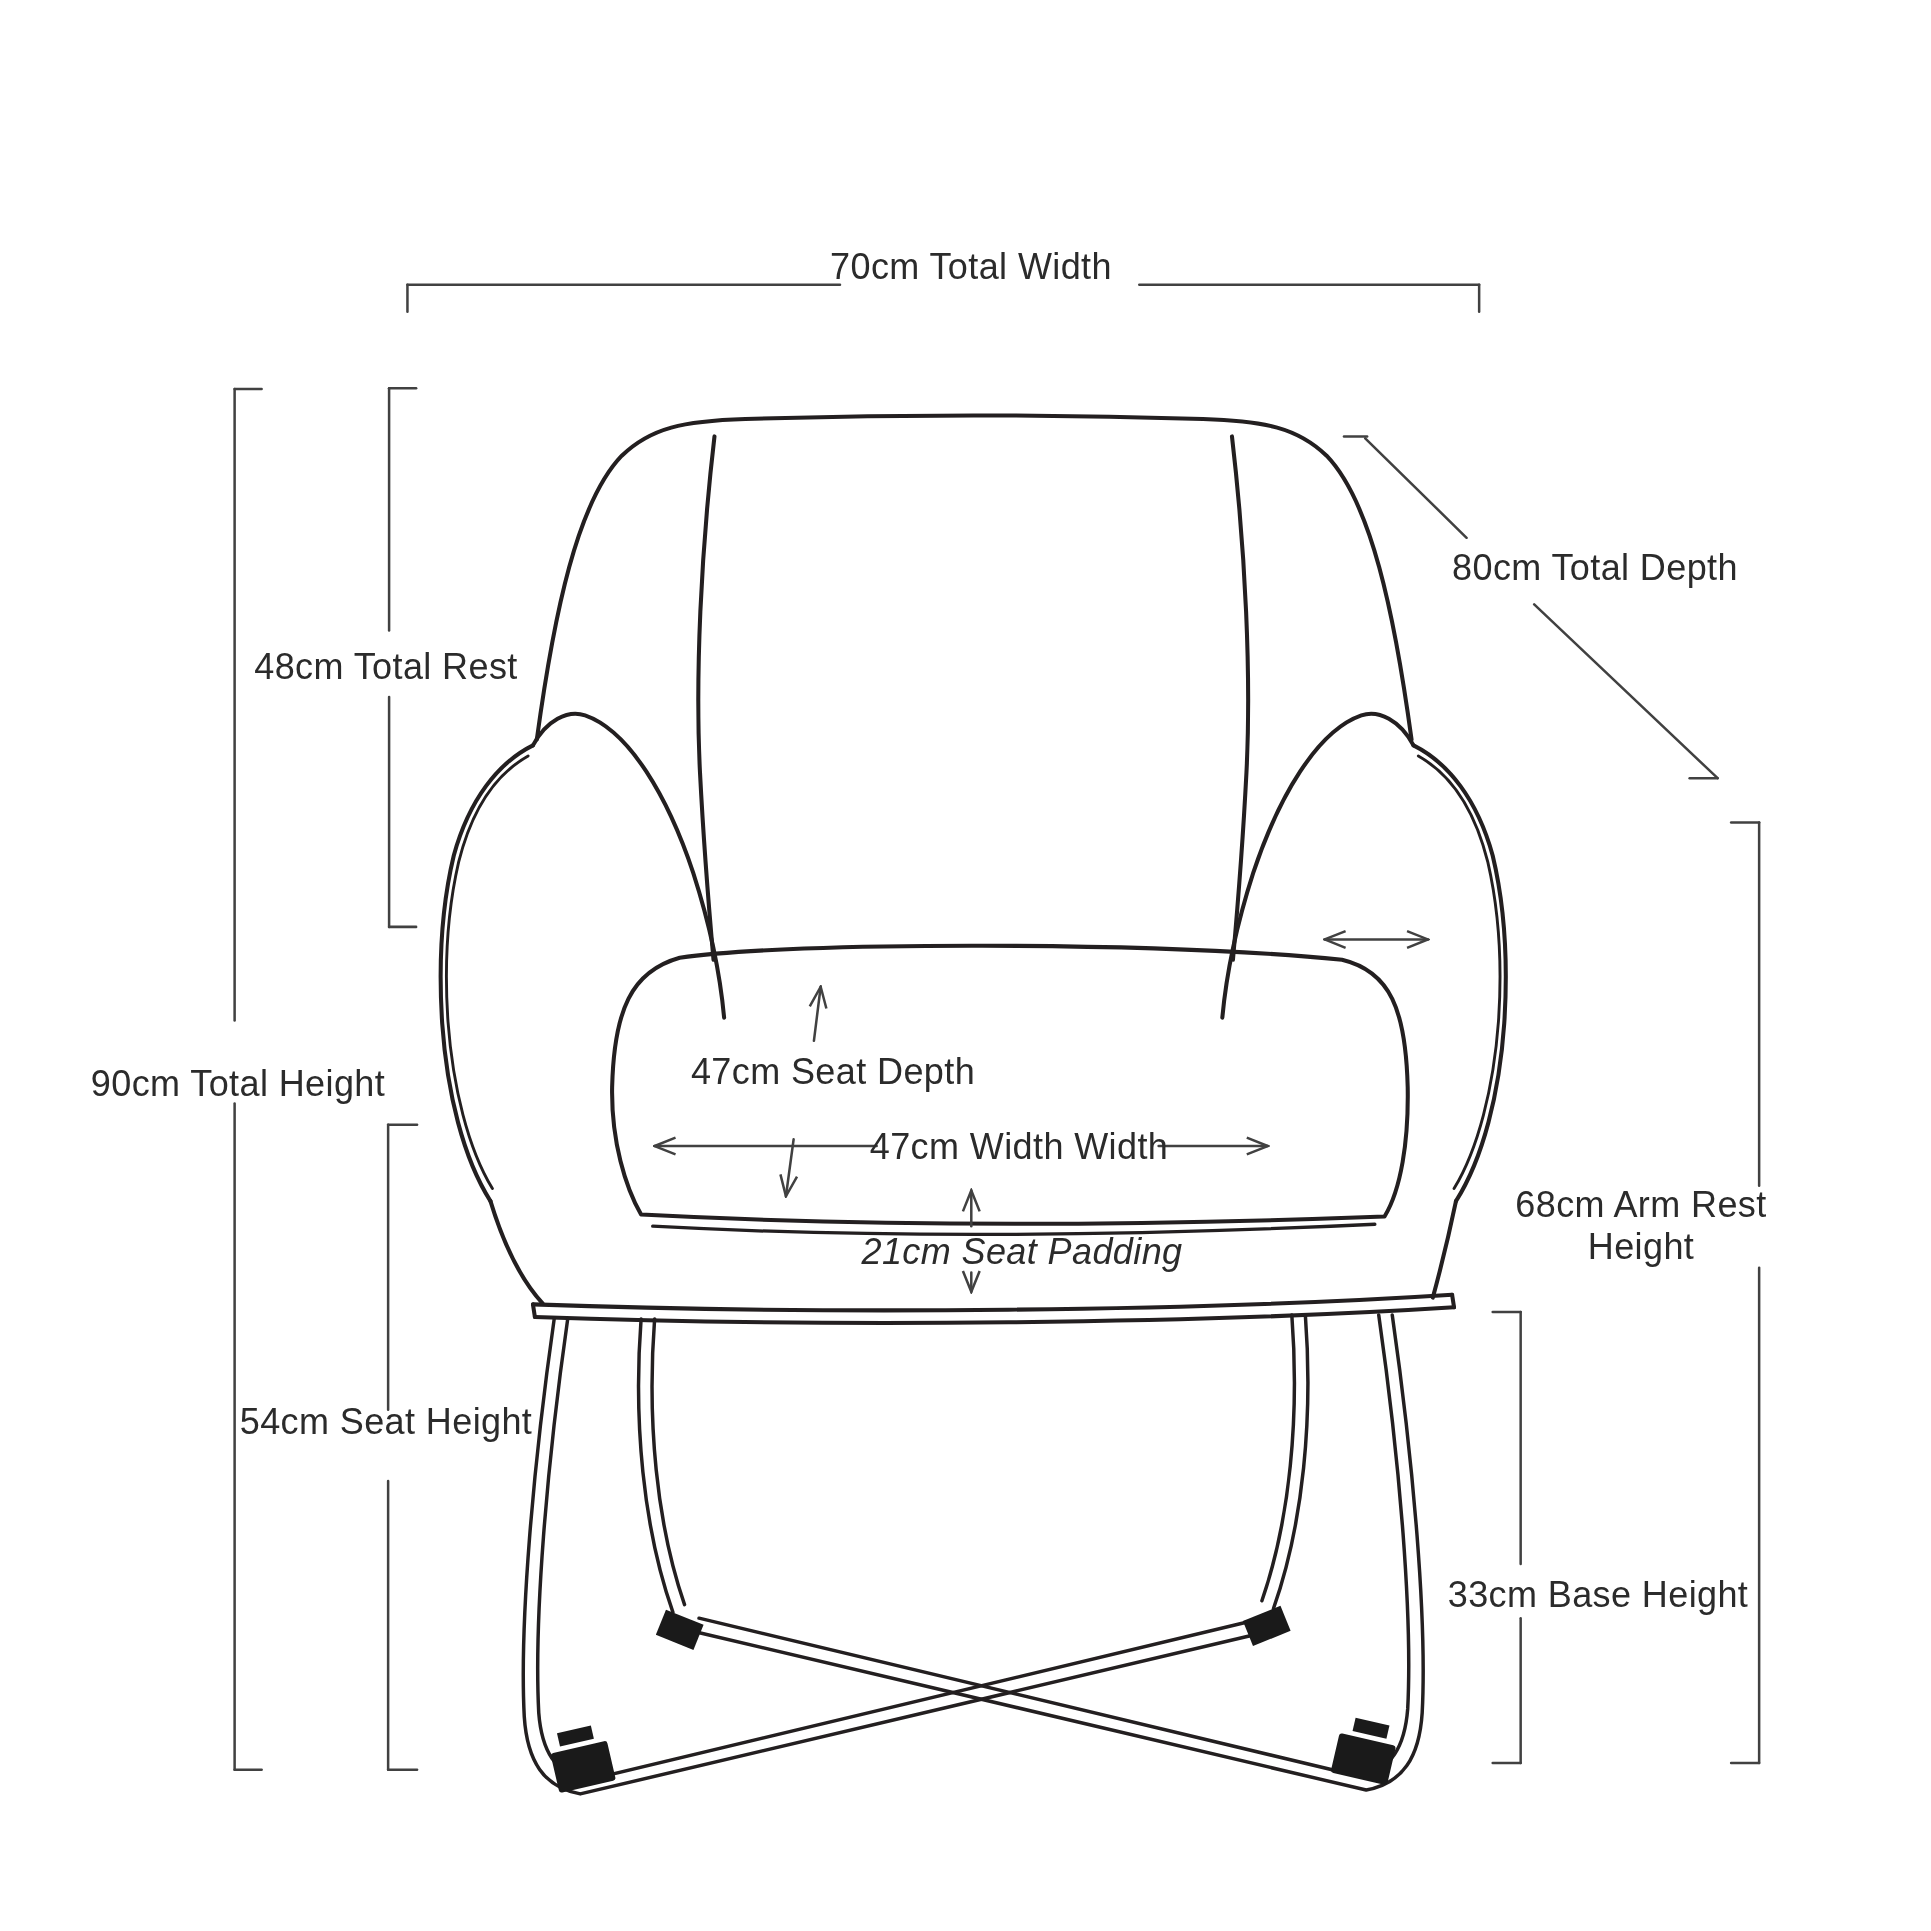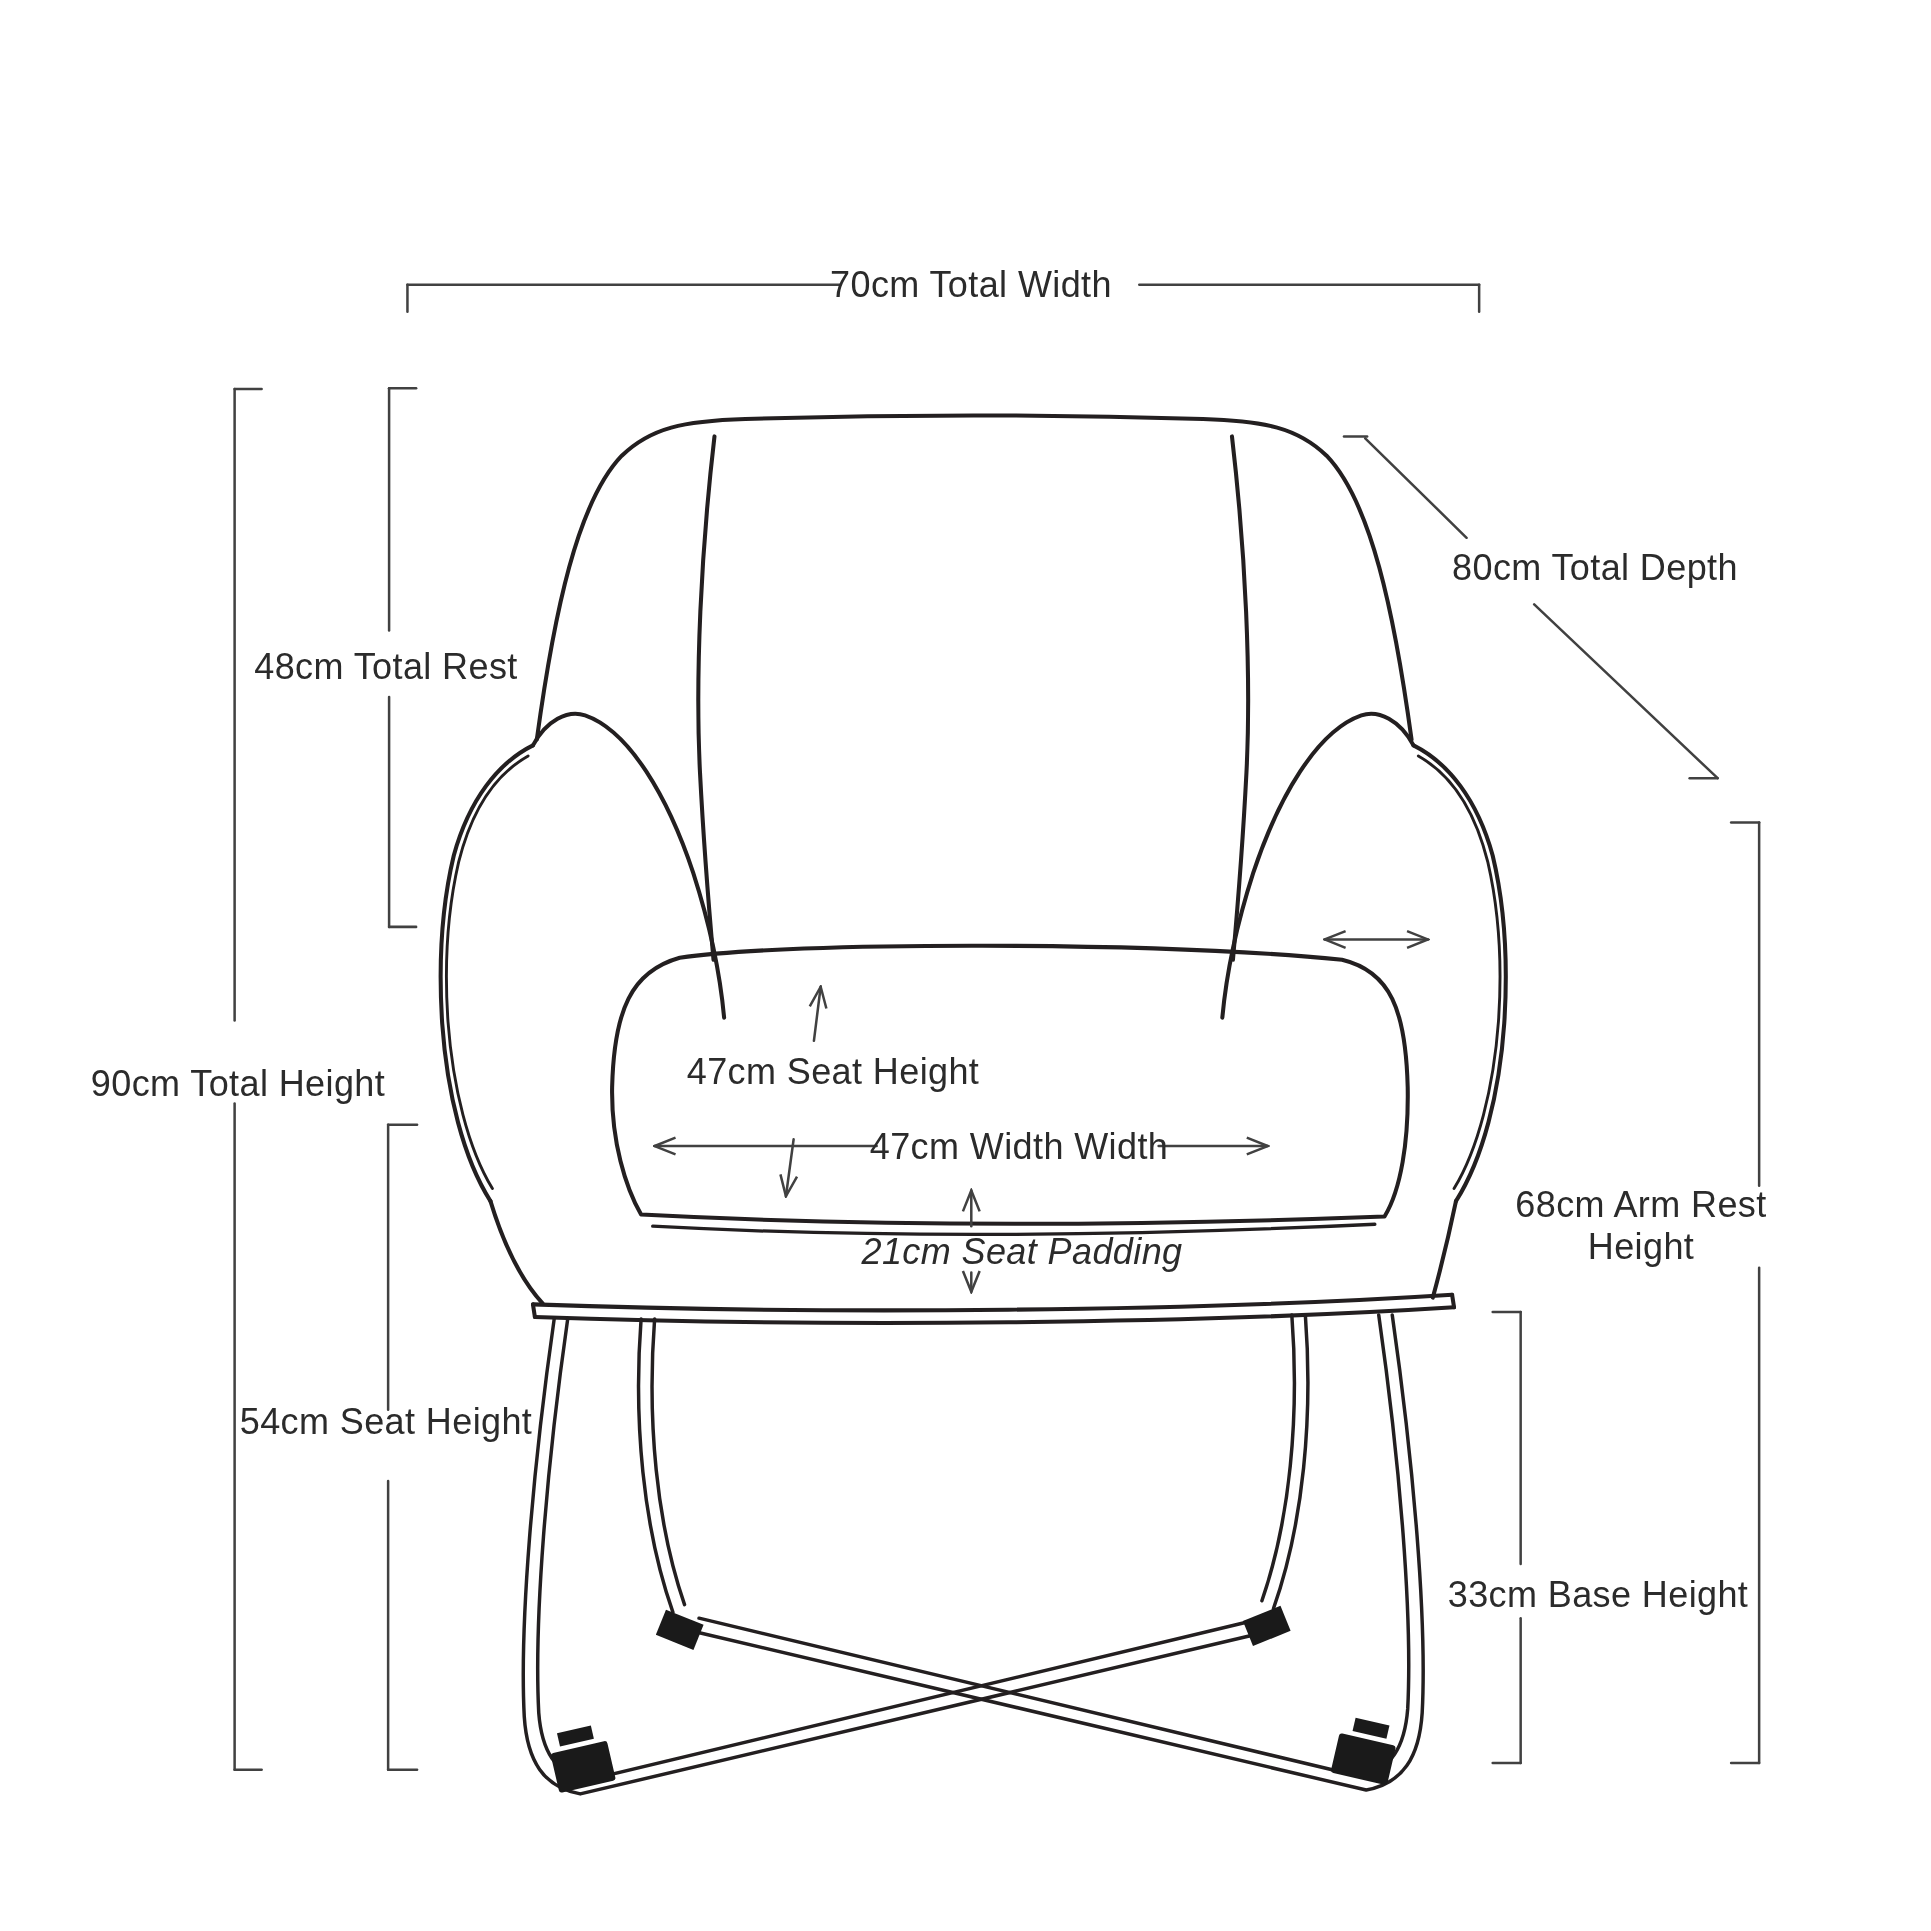--- a/index.html
+++ b/index.html
@@ -146,25 +146,25 @@
 
       <g>
         <line x1="1546" y1="1359" x2="1575" y2="1359"></line>
         <line x1="1575" y1="1359" x2="1575" y2="1620"></line>
         <line x1="1575" y1="1676" x2="1575" y2="1826"></line>
         <line x1="1546" y1="1826" x2="1575" y2="1826"></line>
       </g>
     </g>
   </svg>
 
-  <div class="dim-label" style="left:971px; top:285px;">70cm Total Width</div>
+  <div class="dim-label" style="left:971px; top:267px;">70cm Total Width</div>
   <div class="dim-label" style="left:1595px; top:568px;">80cm Total Depth</div>
   <div class="dim-label" style="left:386px;  top:667px;">48cm Total Rest</div>
   <div class="dim-label" style="left:238px;  top:1084px;">90cm Total Height</div>
   <div class="dim-label" style="left:386px;  top:1422px;">54cm Seat Height</div>
-  <div class="dim-label" style="left:833px;  top:1072px;">47cm Seat Height</div>
+  <div class="dim-label" style="left:833px;  top:1072px;">47cm Seat Depth</div>
   <div class="dim-label" style="left:1019px; top:1147px;">47cm Width Width</div>
   <div class="dim-label" style="left:1022px; top:1252px;font-style:italic;">21cm Seat Padding</div>
   <div class="dim-label" style="left:1641px; top:1226px;">68cm Arm Rest Height</div>
   <div class="dim-label" style="left:1598px; top:1595px;">33cm Base Height</div>
 
 </div>
 
 
 </body></html>

